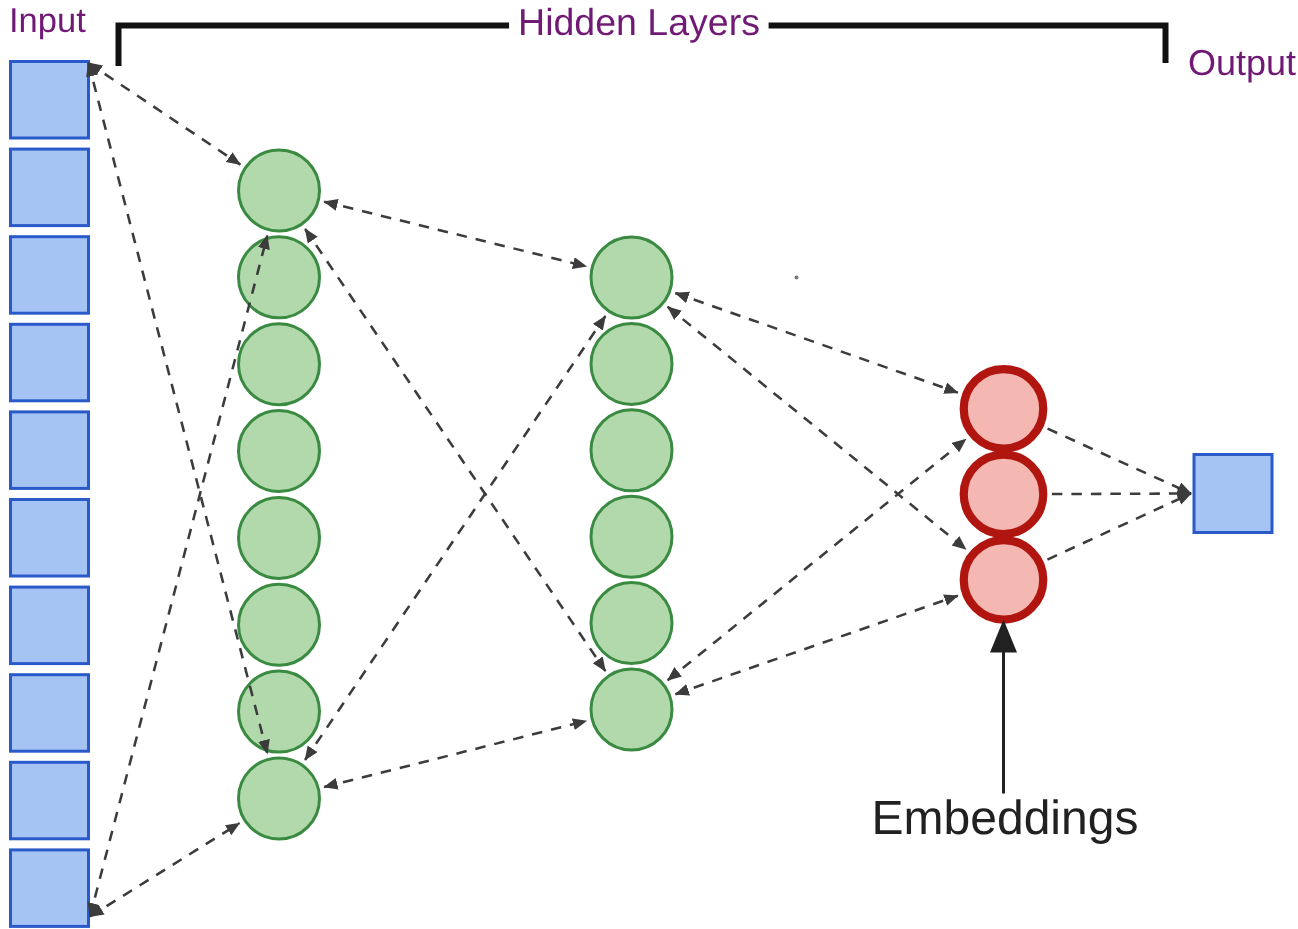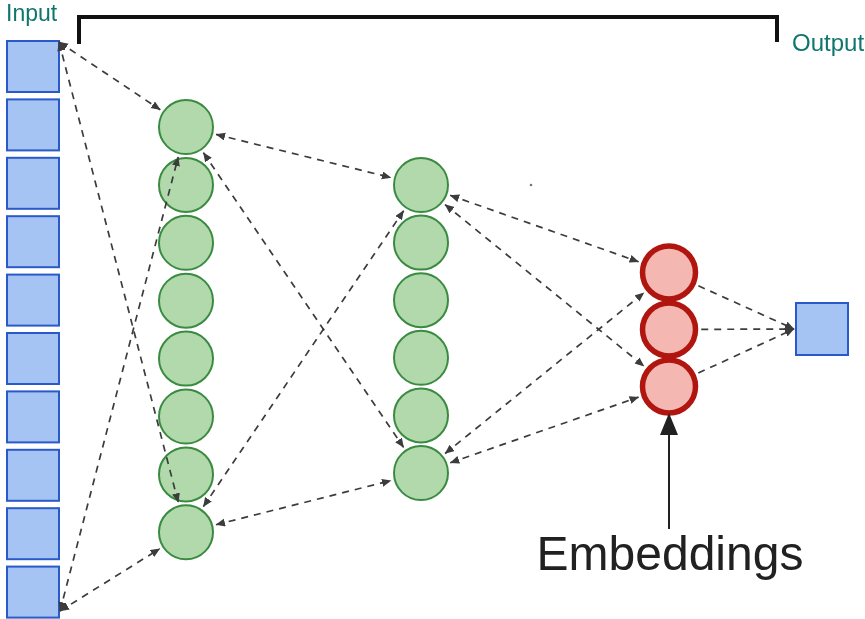--- a/index.html
+++ b/index.html
@@ -1,25 +1,25 @@
 <!DOCTYPE html>
 <html><head>
 <meta charset="utf-8">
 <style>
   html,body{margin:0;padding:0;background:#ffffff;}
   #stage{
     position:relative;width:865px;height:619px;background:#ffffff;
     overflow:hidden;font-family:"Liberation Sans",sans-serif;
   }
   #net{position:absolute;left:0;top:0;}
-  .lbl{position:absolute;color:#0f766e;white-space:nowrap;line-height:1.1;}
+  .lbl{position:absolute;color:#701a75;white-space:nowrap;line-height:1.1;}
   #lbl-input{left:6px;top:1px;font-size:23px;}
   #lbl-hidden{left:426px;top:2px;transform:translateX(-50%);font-size:25px;background:#ffffff;padding:0 6px;}
   #lbl-output{left:792px;top:4px;font-size:24px;margin-top:26px;}
-  #lbl-emb{left:670px;top:528px;transform:translateX(-50%);font-size:48px;color:#212121;}
+  #lbl-emb{left:670px;top:528px;transform:translateX(-50%);font-size:32px;color:#212121;}
 </style>
 </head>
 <body>
 
 <div id="stage">
   <svg id="net" width="865" height="619" viewBox="0 0 865 619">
       <defs>
         <marker id="ah" markerUnits="userSpaceOnUse" markerWidth="11" markerHeight="9" refX="9" refY="4" orient="auto-start-reverse">
           <path d="M0,0 L9.5,4 L0,8 z" fill="#3c3c3c"></path>
         </marker>
@@ -66,15 +66,16 @@
       <line x1="445.10703641427654" y1="453.51023870539336" x2="643.920905665793" y2="292.77563876616335" stroke="#3c3c3c" stroke-width="1.7" stroke-dasharray="7 6" marker-end="url(#ah)" marker-start="url(#ah)"></line>
       <line x1="450.2706324076255" y1="462.7906866804048" x2="638.5491001565831" y2="397.12097917925627" stroke="#3c3c3c" stroke-width="1.7" stroke-dasharray="7 6" marker-end="url(#ah)" marker-start="url(#ah)"></line>
       <line x1="698.3874331735014" y1="285.78311979442265" x2="794" y2="329" stroke="#3c3c3c" stroke-width="1.7" stroke-dasharray="7 6" marker-end="url(#ah)"></line>
       <line x1="701.249742003096" y1="329.3710010319876" x2="794" y2="329" stroke="#3c3c3c" stroke-width="1.7" stroke-dasharray="7 6" marker-end="url(#ah)"></line>
       <line x1="698.298817098884" y1="373.02254413451334" x2="794" y2="329" stroke="#3c3c3c" stroke-width="1.7" stroke-dasharray="7 6" marker-end="url(#ah)"></line>
       <line x1="669" y1="529" x2="669" y2="434" stroke="#212121" stroke-width="2"></line>
       <polygon points="669,413 660,435 678,435" fill="#212121"></polygon>
       <circle cx="531" cy="185" r="1.3" fill="#777777"></circle>
     </svg>
   <div class="lbl" id="lbl-input">Input</div>
+  <div class="lbl" id="lbl-hidden">Hidden Layers</div>
   <div class="lbl" id="lbl-output">Output</div>
   <div class="lbl" id="lbl-emb">Embeddings</div>
 </div>
 
 </body></html>

